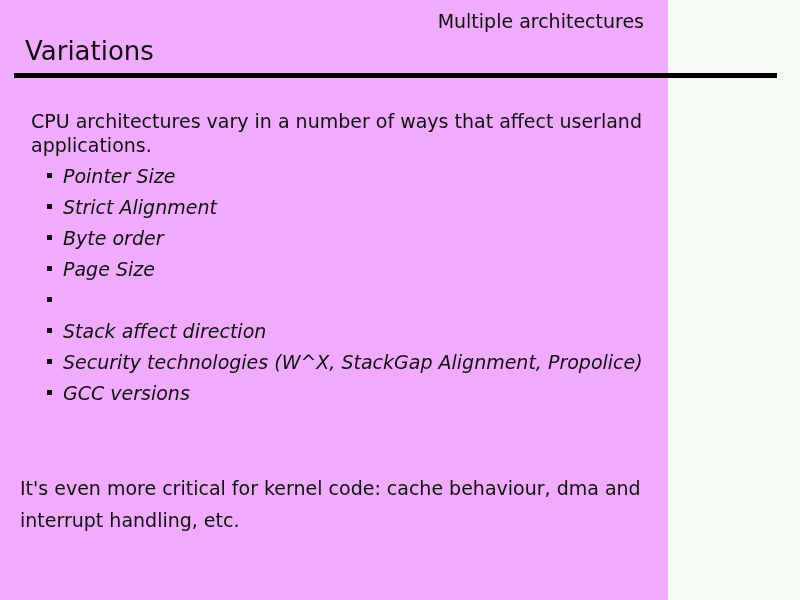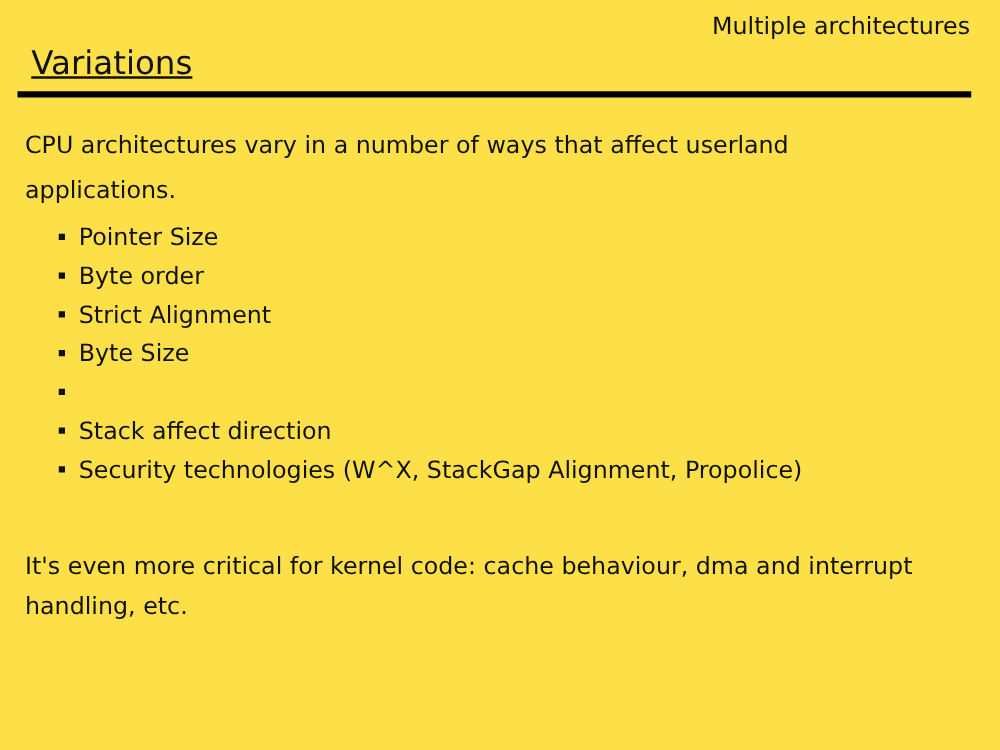--- a/index.html
+++ b/index.html
@@ -9,84 +9,84 @@
     height: 600px;
     overflow: hidden;
   }
   body {
     background: #f4faf4;
     color: #111111;
     font-family: "DejaVu Sans", sans-serif;
   }
   .slide {
     position: relative;
-    width: 800px;
+    width: 668px;
     height: 600px;
-    background: #fde047;
+    background: #f0abfc;
   }
   .header-right {
     position: absolute;
     top: 10px;
     right: 24px;
     font-size: 19px;
     white-space: nowrap;
   }
   .title {
     position: absolute;
     top: 36px;
     left: 25px;
     margin: 0;
     font-size: 26px;
     font-weight: normal;
     white-space: nowrap;
-    text-decoration: underline;
   }
   .rule {
     position: absolute;
     top: 73px;
     left: 14px;
     width: 763px;
     height: 5px;
     background: #000000;
   }
   .intro {
     position: absolute;
     top: 98px;
     left: 20px;
-    margin: 0;
+    margin: 11px;
     max-width: 668px;
     font-size: 19px;
-    line-height: 36px;
+    line-height: 24px;
   }
   .bullets {
     position: absolute;
-    top: 174px;
+    top: 160px;
     left: 47px;
     margin: 0;
     padding: 0;
     list-style: none;
+    font-style: italic;
   }
   .bullets li {
     display: flex;
     align-items: center;
     height: 31px;
     font-size: 19px;
     white-space: nowrap;
   }
   .bullet-square {
     display: inline-block;
     width: 5px;
     height: 5px;
     background: #111111;
     margin-right: 11px;
     flex: 0 0 auto;
   }
   .footer {
     position: absolute;
-    top: 437px;
+    top: 472px;
     left: 20px;
     margin: 0;
     max-width: 752px;
     font-size: 19px;
     line-height: 32px;
   }
 </style>
 </head>
 <body>
 
@@ -99,37 +99,41 @@
 
   <p class="intro">CPU architectures vary in a number of ways that affect userland applications.</p>
 
   <ul class="bullets">
       <li>
         <span class="bullet-square"></span>
         <span>Pointer Size</span>
       </li>
       <li>
         <span class="bullet-square"></span>
+        <span>Strict Alignment</span>
+      </li>
+      <li>
+        <span class="bullet-square"></span>
         <span>Byte order</span>
       </li>
       <li>
         <span class="bullet-square"></span>
-        <span>Strict Alignment</span>
-      </li>
-      <li>
-        <span class="bullet-square"></span>
-        <span>Byte Size</span>
+        <span>Page Size</span>
       </li>
       <li>
         <span class="bullet-square"></span>
       </li>
       <li>
         <span class="bullet-square"></span>
         <span>Stack affect direction</span>
       </li>
       <li>
         <span class="bullet-square"></span>
         <span>Security technologies (W^X, StackGap Alignment, Propolice)</span>
       </li>
+      <li>
+        <span class="bullet-square"></span>
+        <span>GCC versions</span>
+      </li>
     </ul>
 
   <p class="footer">It's even more critical for kernel code: cache behaviour, dma and interrupt handling, etc.</p>
 </div>
 
 </body></html>

